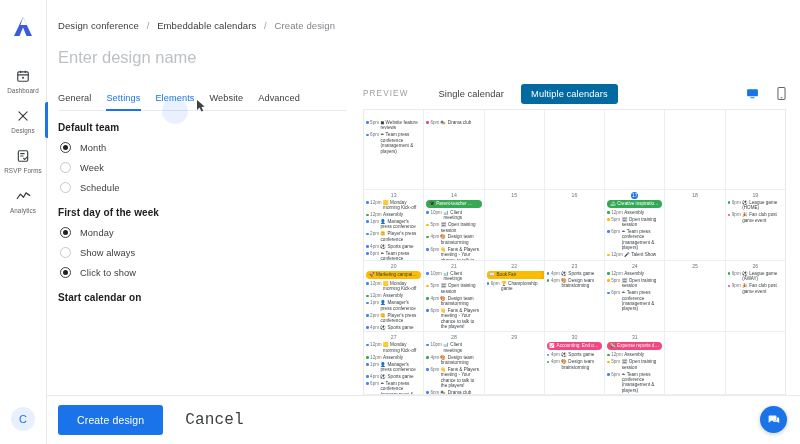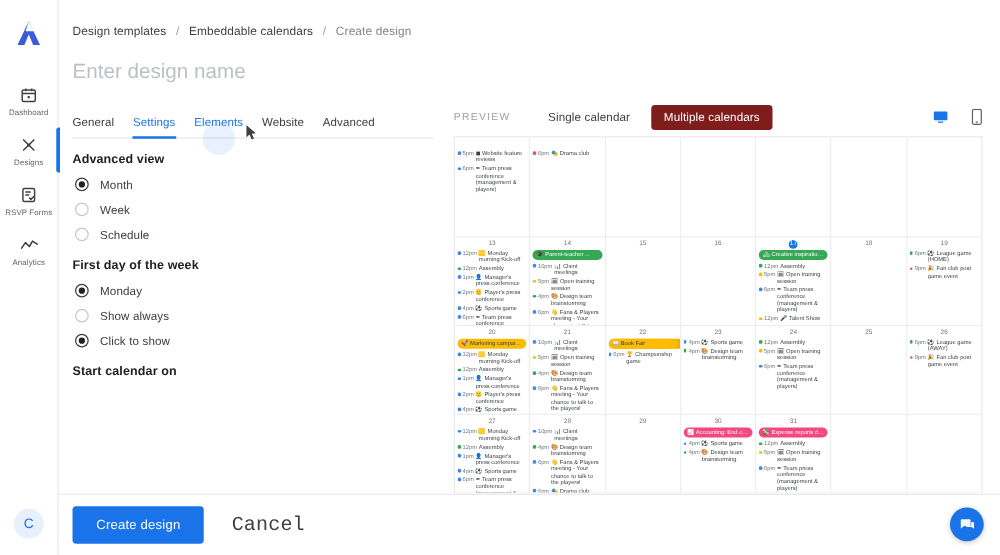--- a/index.html
+++ b/index.html
@@ -157,21 +157,21 @@
     display: flex; align-items: center; height: 31px;
     padding: 0 14px 0 6px; gap: 7px;
   }
   .preview-word {
     font-size: 8.2px; color: #9aa0a6; letter-spacing: 1.1px; margin-right: 13px;
   }
   .seg {
     font-size: 9.3px; padding: 5px 10px; border-radius: 3px;
     color: #3c4043; cursor: pointer; white-space: nowrap; letter-spacing: .1px;
   }
-  .seg.active { background: #7f1d1d; color: #fff; }
+  .seg.active { background: #0369a1; color: #fff; }
   .spacer { flex: 1; }
   .dev-icon { color: #1a73e8; cursor: pointer; display: flex; align-items: center; }
   .dev-icon.sec { color: #5f6368; margin-left: 11px; }
 
   
   .cal {
     position: absolute; left: 6px; right: 14px; top: 31px; bottom: 0;
     background: #fff; border: 1px solid #e8eaed; border-bottom: none;
     overflow: hidden;
   }
@@ -267,21 +267,21 @@
       </span>
       <span class="lbl">Analytics</span>
     </div>
 
     <div class="rail-avatar">C</div>
   </nav>
 
   <section class="main">
 
     <div class="breadcrumb">
-      <span class="crumb">Design templates</span>
+      <span class="crumb">Design conference</span>
       <span class="sep">/</span>
       <span class="crumb">Embeddable calendars</span>
       <span class="sep">/</span>
       <span class="crumb muted">Create design</span>
     </div>
 
     <input class="design-name" type="text" value="" placeholder="Enter design name" style="">
 
     <div class="tabs">
       <div class="tab">General</div>
@@ -295,21 +295,21 @@
     </div>
     <span class="cursor-glyph">
       <svg width="9" height="12" viewBox="0 0 9 12">
           <path d="M0 0 L0 10 L2.6 7.6 L4.4 11.6 L6.2 10.8 L4.4 7 L7.6 6.6 Z" fill="#3c4043"></path>
         </svg>
     </span>
 
     <div class="form-panel">
 
       <div class="group-title">
-        <span>Advanced view</span>
+        <span>Default team</span>
       </div>
       <div class="radio-row">
         <span class="radio on"></span>
         <span class="radio-label">Month</span>
       </div>
       <div class="radio-row">
         <span class="radio"></span>
         <span class="radio-label">Week</span>
       </div>
       <div class="radio-row">

